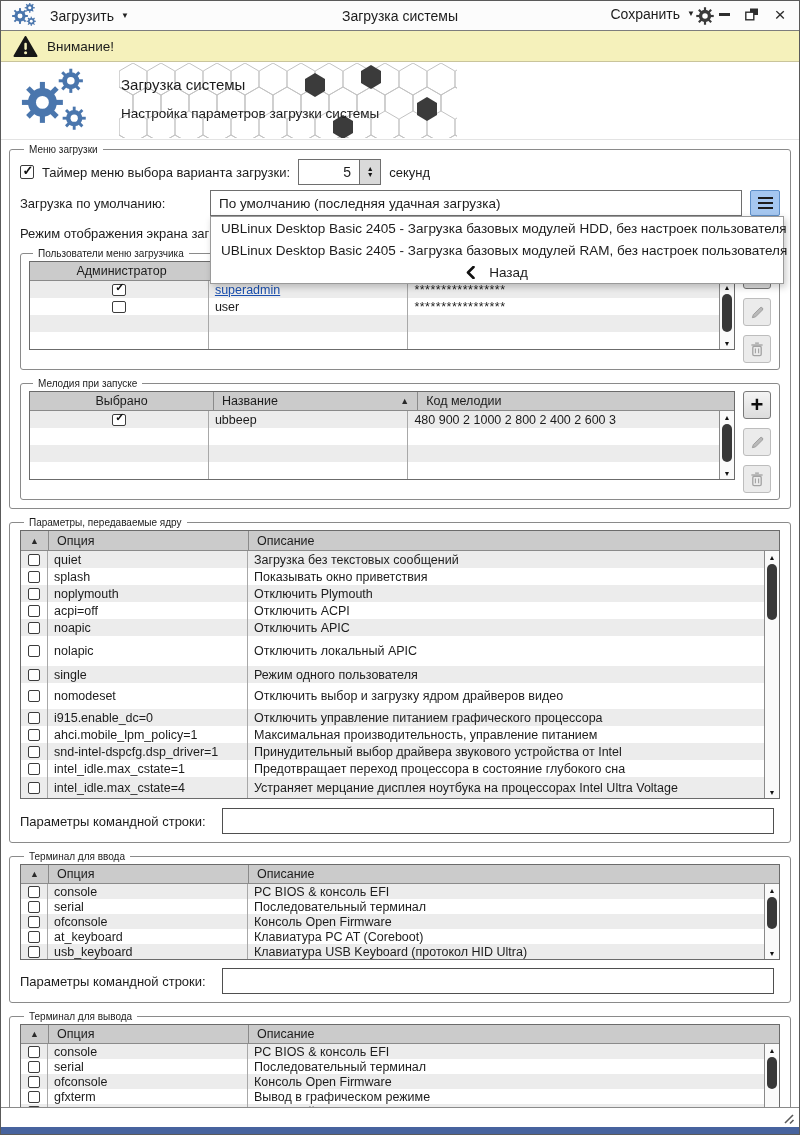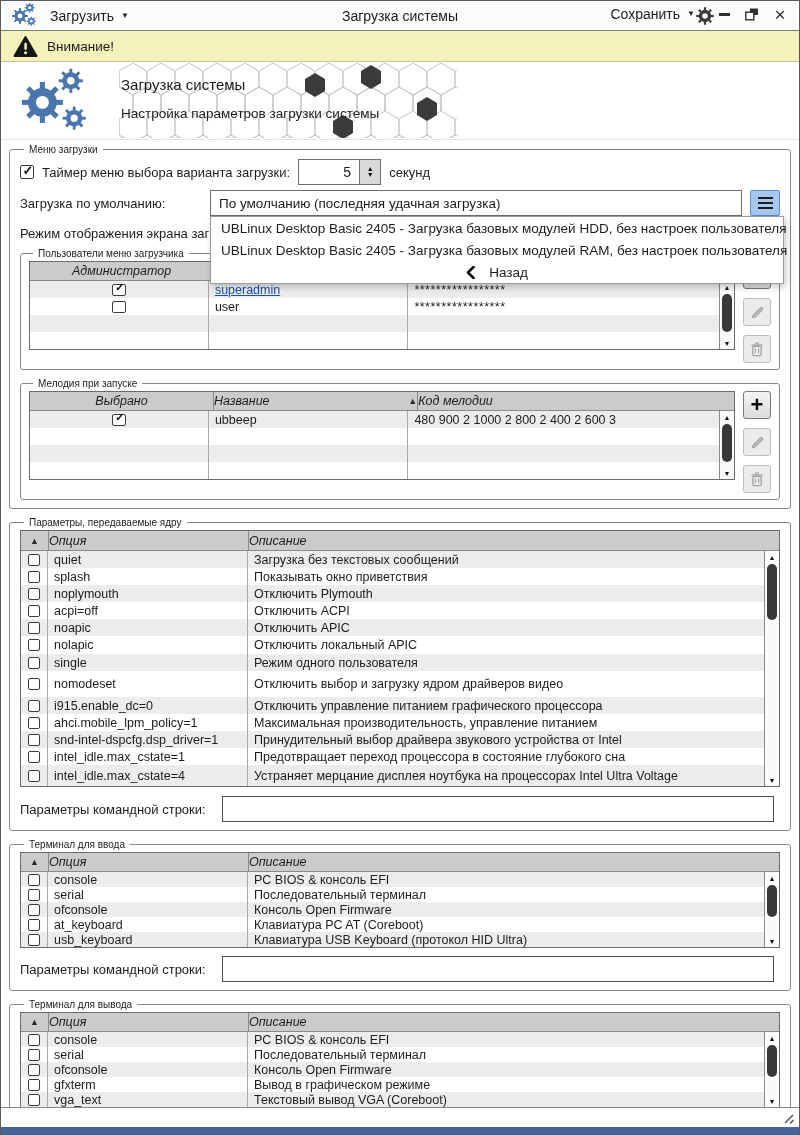--- a/index.html
+++ b/index.html
@@ -59,21 +59,21 @@
 
   
   .popup { position:absolute; top:27px; left:190px; right:-4px; background:#fff; border:1px solid #9a9a9a; box-shadow:2px 3px 7px rgba(0,0,0,.22); z-index:40; }
   .popup-item { height:22px; display:flex; align-items:center; padding:0 10px; font-size:13.5px; white-space:nowrap; }
   .popup-back { gap:14px;justify-content:center; }
 
   
   .table-area { display:flex; align-items:flex-start; gap:8px; }
   .tbl { flex:1; border:1px solid #6b6b6b; position:relative; background:#fff; }
   .thead { display:flex; background:#cbcbcb; border-bottom:1px solid #8a8a8a; align-items:center; }
-  .thead .hc { padding:0 0; font-size:12.5px; display:flex; align-items:center; height:100%;font-style:italic; }
+  .thead .hc { padding:0 8px; font-size:12.5px; display:flex; align-items:center; height:100%; }
   .hc + .hc { border-left:1px solid #8a8a8a; }
   .trow { display:flex; align-items:center; padding-right:16px; }
   .tbody .trow:nth-child(odd) { background:#ececec; }
   .trow .bc { padding:0 6px; height:100%; display:flex; align-items:center; overflow:hidden; white-space:nowrap; font-size:12.5px; }
   .bc.sep { border-right:1px solid #a8a8a8; }
   .ccenter { justify-content:center; }
 
   
   .u-c1 { width:26%; flex:0 0 26%; }
   .u-c2 { width:29%; flex:0 0 29%;text-align:center; }
@@ -427,21 +427,21 @@
               <div class="bc k-c2 sep">acpi=off</div>
               <div class="bc k-c3">Отключить ACPI</div>
             </div>
           <div class="trow" style="height:17px">
               <div class="bc k-c1 sep">
                 <span class="cb small"></span>
               </div>
               <div class="bc k-c2 sep">noapic</div>
               <div class="bc k-c3">Отключить APIC</div>
             </div>
-          <div class="trow" style="height:18px">
+          <div class="trow" style="height:30px">
               <div class="bc k-c1 sep">
                 <span class="cb small"></span>
               </div>
               <div class="bc k-c2 sep">nolapic</div>
               <div class="bc k-c3">Отключить локальный APIC</div>
             </div>
           <div class="trow" style="height:17px">
               <div class="bc k-c1 sep">
                 <span class="cb small"></span>
               </div>

